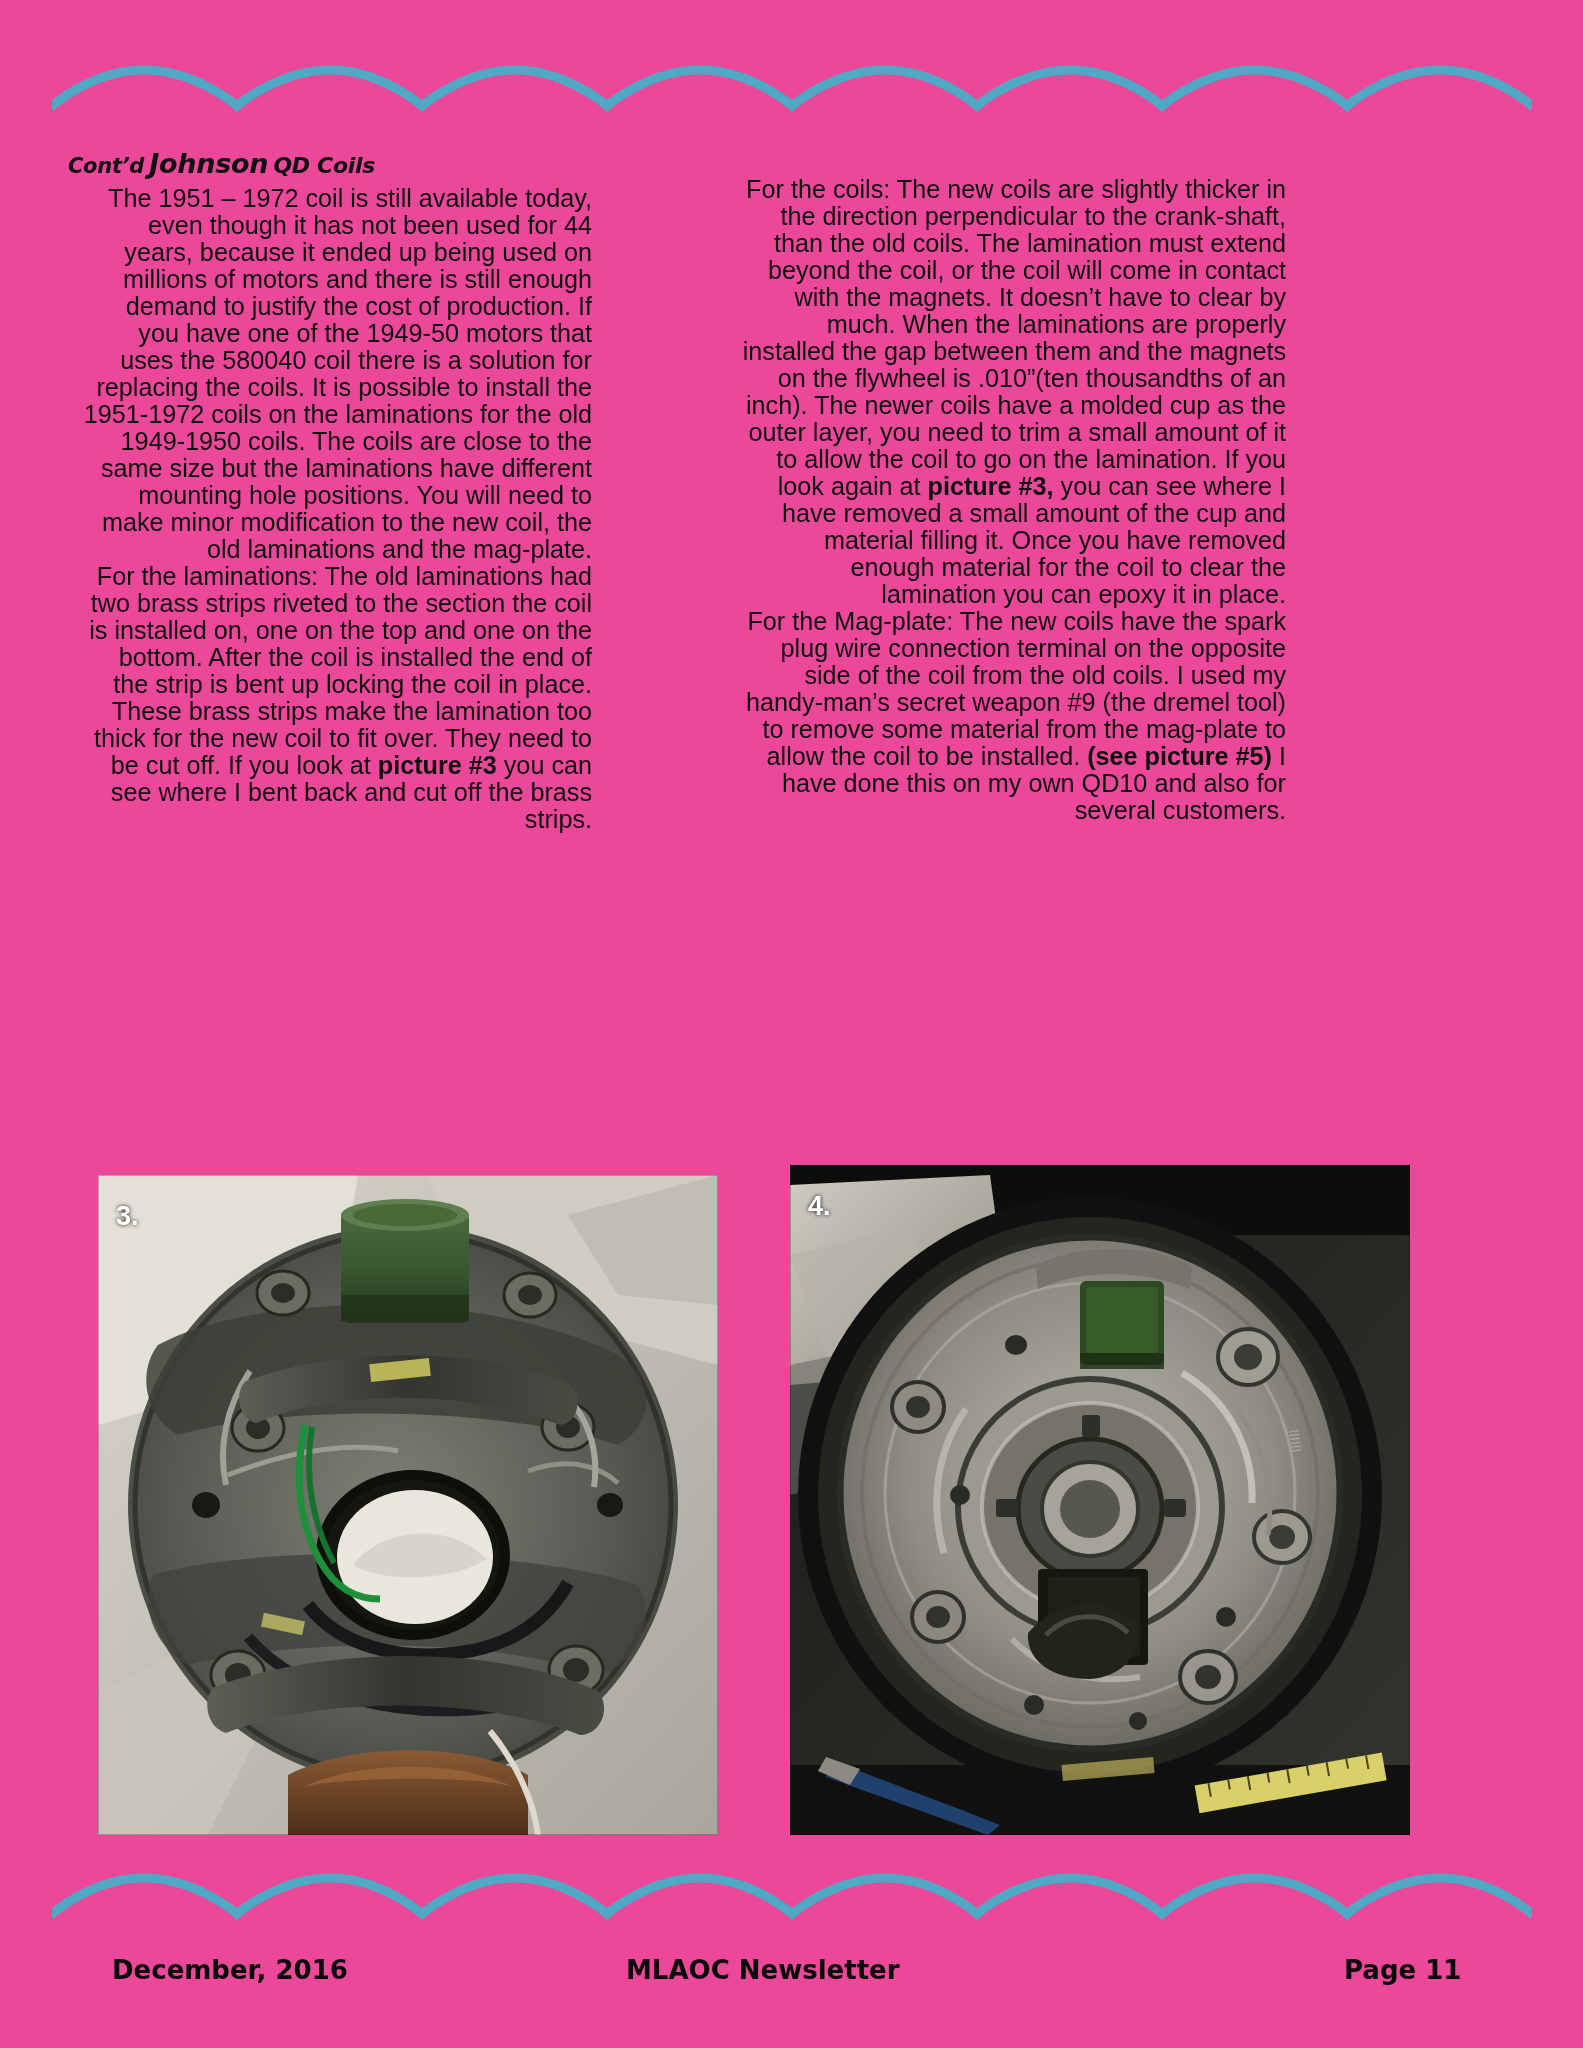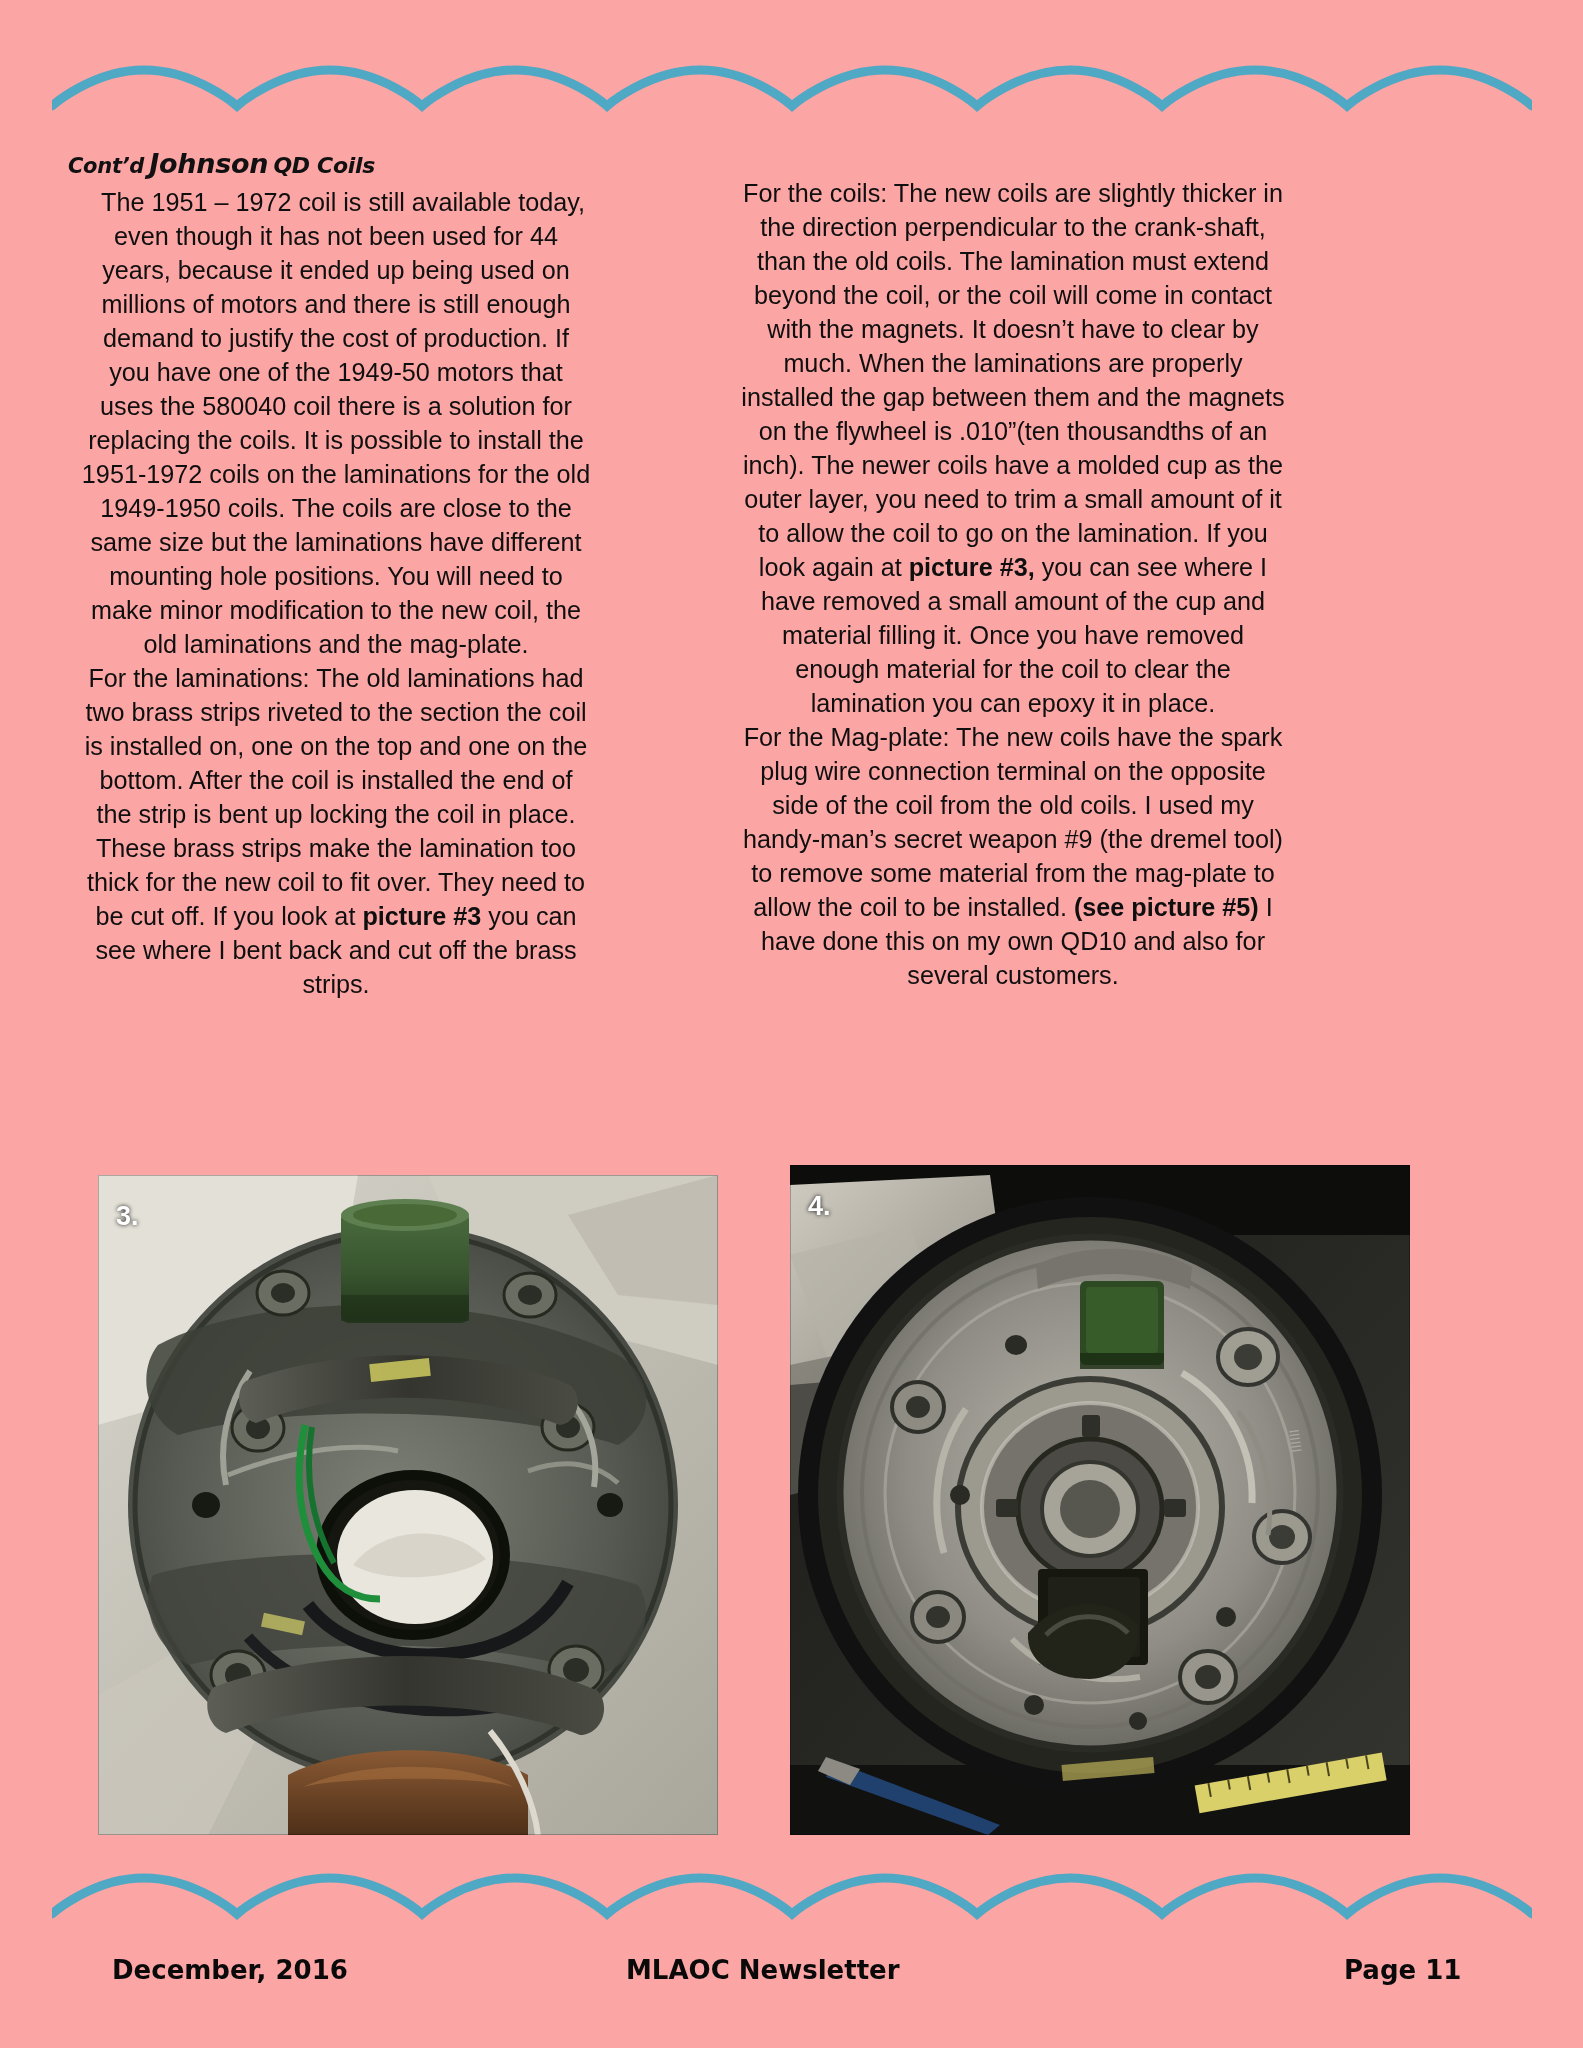--- a/index.html
+++ b/index.html
@@ -7,21 +7,21 @@
     padding: 0;
     background: #ffffff;
   }
   body {
     font-family: "Liberation Sans", sans-serif;
   }
   .page {
     position: relative;
     width: 1583px;
     height: 2048px;
-    background: #fca5a5;
+    background: #ec4899;
     overflow: hidden;
   }
 
   
   .wave {
     position: absolute;
     left: 52px;
     width: 1480px;
     height: 60px;
     pointer-events: none;
@@ -50,23 +50,23 @@
   .cont-title .t-mid {
     font-size: 22px;
   }
 
   
   .col {
     position: absolute;
     top: 185px;
     font-family: "Liberation Sans", sans-serif;
     font-size: 25.2px;
-    line-height: 34px;
+    line-height: 27px;
     color: #100f0f;
-    text-align: center;
+    text-align: right;
   }
   .col-left {
     left: 80px;
     width: 512px;
   }
   .col-right {
     left: 740px;
     width: 546px;
     top: 176px;
   }

